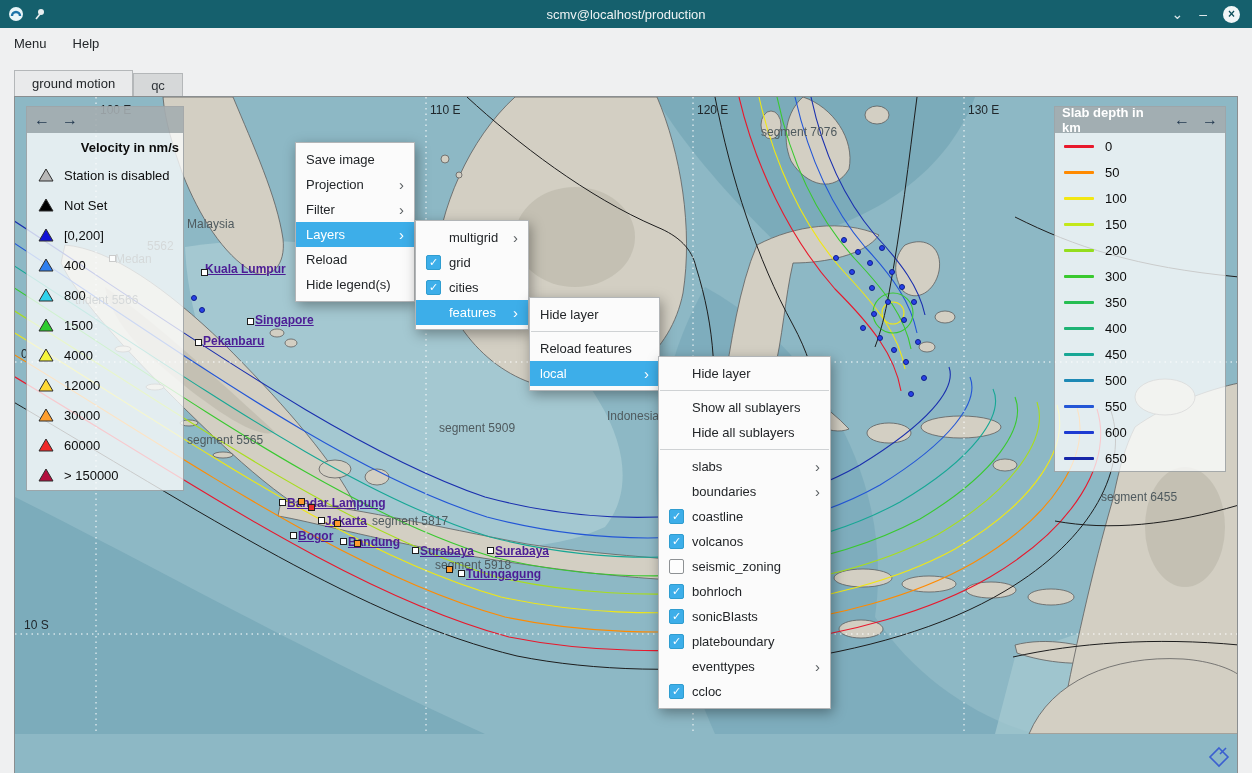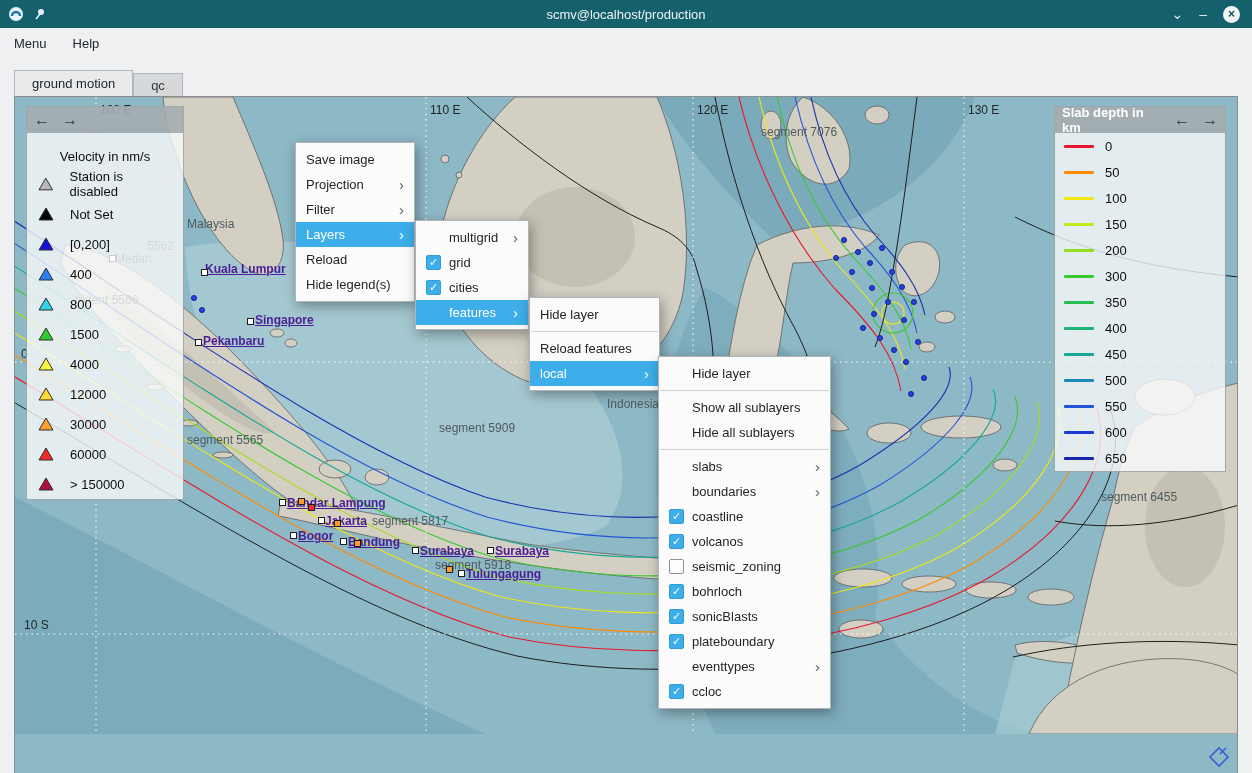--- a/index.html
+++ b/index.html
@@ -33,24 +33,24 @@
   .map-label.city{color:#4c1d95;font-weight:bold;text-decoration:underline}
   .map-marker{position:absolute;width:7px;height:7px;border:1px solid #1d1d1d}
   .event-dot{position:absolute;width:6px;height:6px;border-radius:50%;background:#2741e8;border:1px solid #101f8a}
 
   
   .legend{position:absolute;background:rgba(251,252,252,0.78);border:1px solid rgba(70,80,85,0.45);z-index:10}
   .legend-left{left:11px;top:9px;width:158px}
   .legend-right{left:1039px;top:9px;width:172px}
   .legend-header{height:26px;background:rgba(110,122,128,0.55);display:flex;align-items:center;padding:0 7px;gap:12px}
   .lg-arrow{background:none;border:none;font-size:16px;font-weight:bold;color:#22384f;cursor:pointer;line-height:1;padding:0}
-  .legend-title{font-weight:normal;text-align:center;padding:16px 4px 5px 4px;color:#0c0c0c}
+  .legend-title{font-weight:bold;text-align:right;padding:7px 4px 5px 4px;color:#0c0c0c}
   .legend-title-inline{font-weight:bold;color:#ffffff;flex:1}
   .hdr-arrows{display:flex;gap:12px}
-  .vel-row{display:flex;align-items:center;gap:16px;height:30px;padding:0 11px}
+  .vel-row{display:flex;align-items:center;gap:10px;height:30px;padding:0 11px}
   .vel-row .vel-label{color:#0c0c0c}
   .slab-row{display:flex;align-items:center;gap:11px;height:26px;padding:0 9px;color:#0c0c0c}
   .slab-swatch{width:30px;height:3px;border-radius:1px;flex:0 0 auto}
 
   
   .menu{position:absolute;background:#fbfbfb;border:1px solid #b2b5b7;box-shadow:2px 4px 12px rgba(0,0,0,0.35);padding:4px 0;z-index:50}
   .menu-item{height:25px;display:flex;align-items:center;gap:8px;padding:0 10px;cursor:pointer;color:#232629}
   .menu-item.hl{background:#3daee9;color:#ffffff}
   .mi-label{flex:1;white-space:nowrap}
   .mi-arrow{display:none;font-size:15px;color:#5a5f62;line-height:1}
@@ -193,21 +193,21 @@
 
     <div class="overlay">
 
     <span class="map-label grid" style="left: 85px; top: 6px;">100 E</span>
         <span class="map-label grid" style="left: 415px; top: 6px;">110 E</span>
         <span class="map-label grid" style="left: 682px; top: 6px;">120 E</span>
         <span class="map-label grid" style="left: 953px; top: 6px;">130 E</span>
         <span class="map-label grid" style="left: 6px; top: 250px;">0</span>
         <span class="map-label grid" style="left: 9px; top: 521px;">10 S</span>
         <span class="map-label place" style="left: 172px; top: 120px;">Malaysia</span>
-        <span class="map-label place" style="left: 592px; top: 300px;">Indonesia</span>
+        <span class="map-label place" style="left: 592px; top: 312px;">Indonesia</span>
         <span class="map-label place" style="left: 100px; top: 155px;">Medan</span>
         <span class="map-label segment" style="left: 132px; top: 142px;">5562</span>
         <span class="map-label segment" style="left: 60px; top: 196px;">trident 5566</span>
         <span class="map-label city" style="left: 190px; top: 165px;">Kuala Lumpur</span>
         <span class="map-label city" style="left: 240px; top: 216px; text-align: right;">Singapore</span>
         <span class="map-label city" style="left: 188px; top: 237px;">Pekanbaru</span>
         <span class="map-label city" style="left: 272px; top: 399px;">Bandar Lampung</span>
         <span class="map-label city" style="left: 310px; top: 417px;">Jakarta</span>
         <span class="map-label city" style="left: 283px; top: 432px;">Bogor</span>
         <span class="map-label city" style="left: 333px; top: 438px;">Bandung</span>

